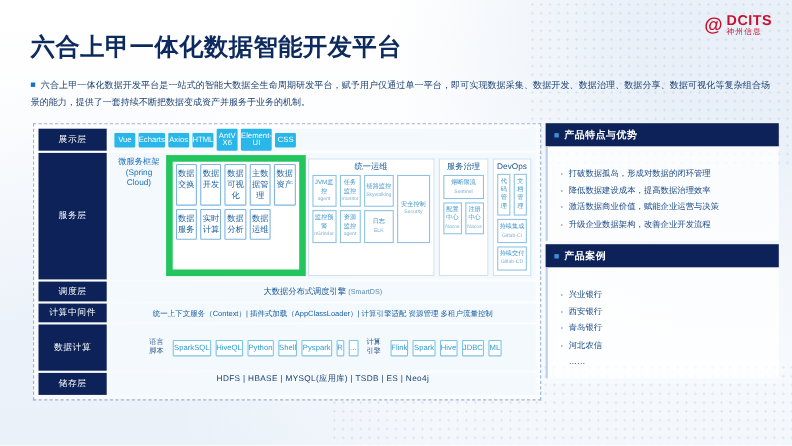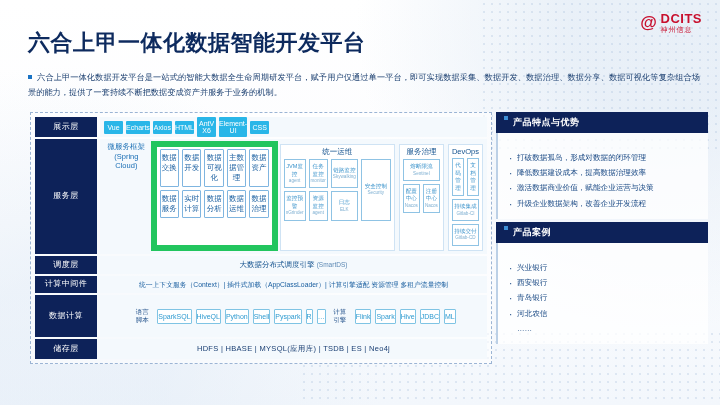--- a/index.html
+++ b/index.html
@@ -124,28 +124,28 @@
   .tech {
     border: 1px solid #7fc4e4; background: #fff; color: #2f9bd0;
     font-size: 7px; text-align: center; padding: 3px 0; border-radius: 1px;
   }
   .techs { display: flex; gap: 4px; flex: 1; }
   .techs .tech { flex: 1; }
   .techs .tech.sm { flex: .45; }
 
   
   .r-store { height: 20px; }
-  .store-body { align-items: center; justify-content: center; }
+  .store-body { justify-content: center; }
   .store-text { font-size: 7.5px; color: #1a3f73; text-align: center; width: 100%; letter-spacing: .3px; }
 
   
   .panel { position: absolute; width: 212px; background: rgba(255,255,255,.75); }
   .panel-head {
     background: #0d2259; color: #fff; font-size: 9px; font-weight: bold;
-    padding: 4px 8px; letter-spacing: .5px; display: flex; gap: 5px;
+    padding: 4px 8px; letter-spacing: .5px; display: flex; align-items: center; gap: 5px;
   }
   .panel-head .sq { width: 4px; height: 4px; background: #3d8fd6; display: inline-block; }
   .panel-body { padding: 17px 10px 8px; border-left: 2px solid #bcd0e6; }
   .panel-body li {
     list-style: none; font-size: 7.6px; color: #1b4a85; line-height: 2.0; position: relative; padding-left: 9px;
   }
   .panel-body li::before {
     content: "·"; position: absolute; left: 1px; top: -1px; color: #1b4a85; font-size: 10px;
   }
   .panel-body li.dotsline::before { content: ""; }
@@ -202,21 +202,20 @@
               <div class="mod">数据开发</div>
               <div class="mod">数据可视化</div>
               <div class="mod">主数据管理</div>
               <div class="mod">数据资产</div>
             </div>
             <div class="micro-grid" style="margin-top:3px">
               <div class="mod">数据服务</div>
               <div class="mod">实时计算</div>
               <div class="mod">数据分析</div>
               <div class="mod">数据运维</div>
-              <div class="mod">数据治理</div>
             </div>
           </div>
 
           <div class="three-col">
 
             <div class="col-box ops">
               <div class="col-title">统一运维</div>
               <div class="ops-grid">
                 <div class="ops-left">
                   <div class="cell">

